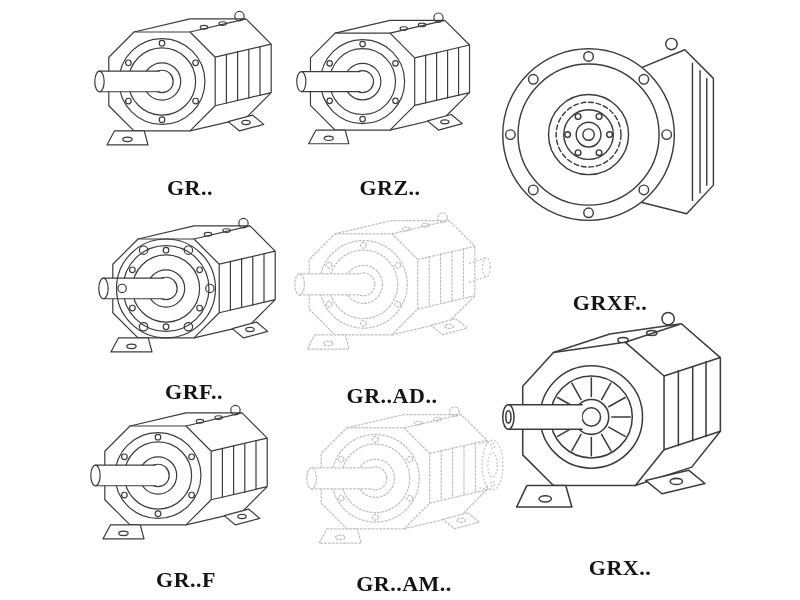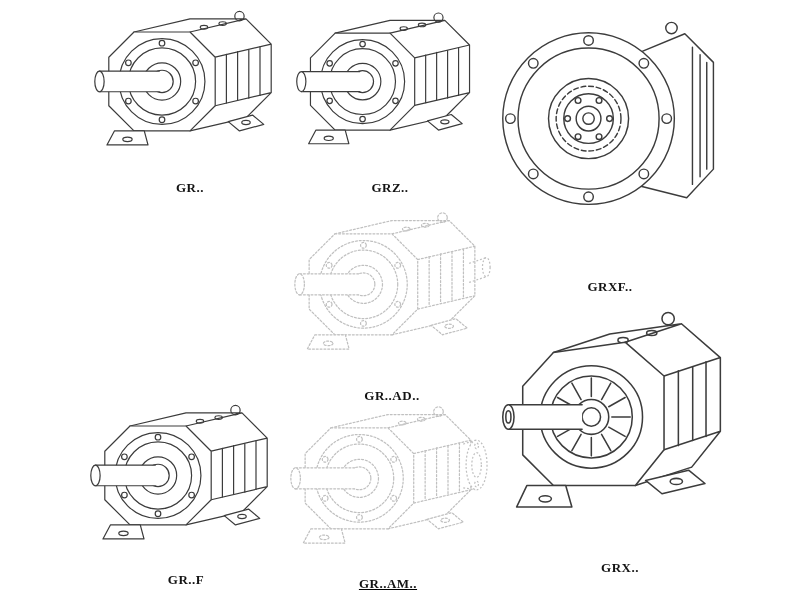--- a/index.html
+++ b/index.html
@@ -3,21 +3,21 @@
 <meta charset="utf-8">
 <style>
   * { margin:0; padding:0; box-sizing:border-box; }
   :root { --line:#3c3c3c; --ghost:#c0c0c0; --bg:#ffffff; --label:#141414; }
   html,body { width:800px; height:600px; }
   body { background:var(--bg); font-family:"Liberation Serif", serif; position:relative; overflow:hidden; }
   .canvas { position:absolute; left:0; top:0; width:800px; height:600px; }
   .figure { position:absolute; display:flex; flex-direction:column; align-items:center; justify-content:space-between; }
   .figure svg.drawing { width:100%; height:calc(100% - 26px); color:var(--line); }
   .figure.ghost svg.drawing { color:var(--ghost); stroke-dasharray:2 2; }
-  .label { height:24px; line-height:24px; font-weight:700; font-size:13px; letter-spacing:.5px;
+  .label { height:24px; line-height:24px; font-weight:700; font-size:22px; letter-spacing:.5px;
            color:var(--label); text-align:center; white-space:nowrap; }
   .defs-holder { position:absolute; width:0; height:0; overflow:hidden; }
 </style>
 </head>
 <body>
 
 <svg class="defs-holder" aria-hidden="true">
   <defs>
     <symbol id="sym-foot" viewBox="0 0 210 170">
       <g fill="none" stroke="currentColor" stroke-width="1.3" stroke-linecap="round" stroke-linejoin="round">
@@ -124,47 +124,53 @@
     <figcaption class="label">GR..</figcaption>
   </figure>
 
   <figure class="figure" style="left:294px; top:2px; width:192px; height:198px;justify-content:space-between;">
     <svg class="drawing" viewBox="0 0 210 170" preserveAspectRatio="xMidYMid meet">
         <use href="#sym-foot"></use>
       </svg>
     <figcaption class="label">GRZ..</figcaption>
   </figure>
 
-  <figure class="figure" style="left:498px; top:7px; width:224px; height:292px;gap:40px;">
+  <figure class="figure" style="left:498px; top:23px; width:224px; height:292px;gap:40px;">
     <svg class="drawing" viewBox="0 0 235 235" preserveAspectRatio="xMidYMid meet">
         <use href="#sym-flange-mount"></use>
       </svg>
     <figcaption class="label">GRXF..</figcaption>
   </figure>
 
+  <figure class="figure" style="left:96px; top:212px; width:196px; height:192px;">
+    <svg class="drawing" viewBox="0 0 210 170" preserveAspectRatio="xMidYMid meet">
+        <use href="#sym-flange-foot"></use>
+      </svg>
+    <figcaption class="label">GRF..</figcaption>
+  </figure>
 
   <figure class="figure ghost" style="left:292px; top:210px; width:200px; height:198px;gap:12px;">
     <svg class="drawing" viewBox="0 0 210 170" preserveAspectRatio="xMidYMid meet">
       <use href="#sym-foot"></use>
       <g fill="none" stroke="currentColor" stroke-width="1.3">
         <path d="M186,56 L204,50 M186,76 L204,70"></path>
         <ellipse cx="204" cy="60" rx="4" ry="10"></ellipse>
       </g>
     </svg>
     <figcaption class="label">GR..AD..</figcaption>
   </figure>
 
   <figure class="figure" style="left:88px; top:398px; width:196px; height:194px;">
     <svg class="drawing" viewBox="0 0 210 170" preserveAspectRatio="xMidYMid meet">
         <use href="#sym-foot"></use>
       </svg>
     <figcaption class="label">GR..F</figcaption>
   </figure>
 
-  <figure class="figure ghost" style="left:288px; top:400px; width:200px; height:196px;text-decoration:underline;">
+  <figure class="figure ghost" style="left:304px; top:400px; width:200px; height:196px;">
     <svg class="drawing" viewBox="0 0 210 170" preserveAspectRatio="xMidYMid meet">
       <use href="#sym-foot"></use>
       <g fill="none" stroke="currentColor" stroke-width="1.3">
         <path d="M184,42 L197,38 M184,88 L197,90"></path>
         <ellipse cx="198" cy="64" rx="11" ry="26" fill="#fff"></ellipse>
         <ellipse cx="198" cy="64" rx="5" ry="13"></ellipse>
         <ellipse cx="198" cy="44" rx="2" ry="3"></ellipse>
         <ellipse cx="198" cy="84" rx="2" ry="3"></ellipse>
       </g>
     </svg>

